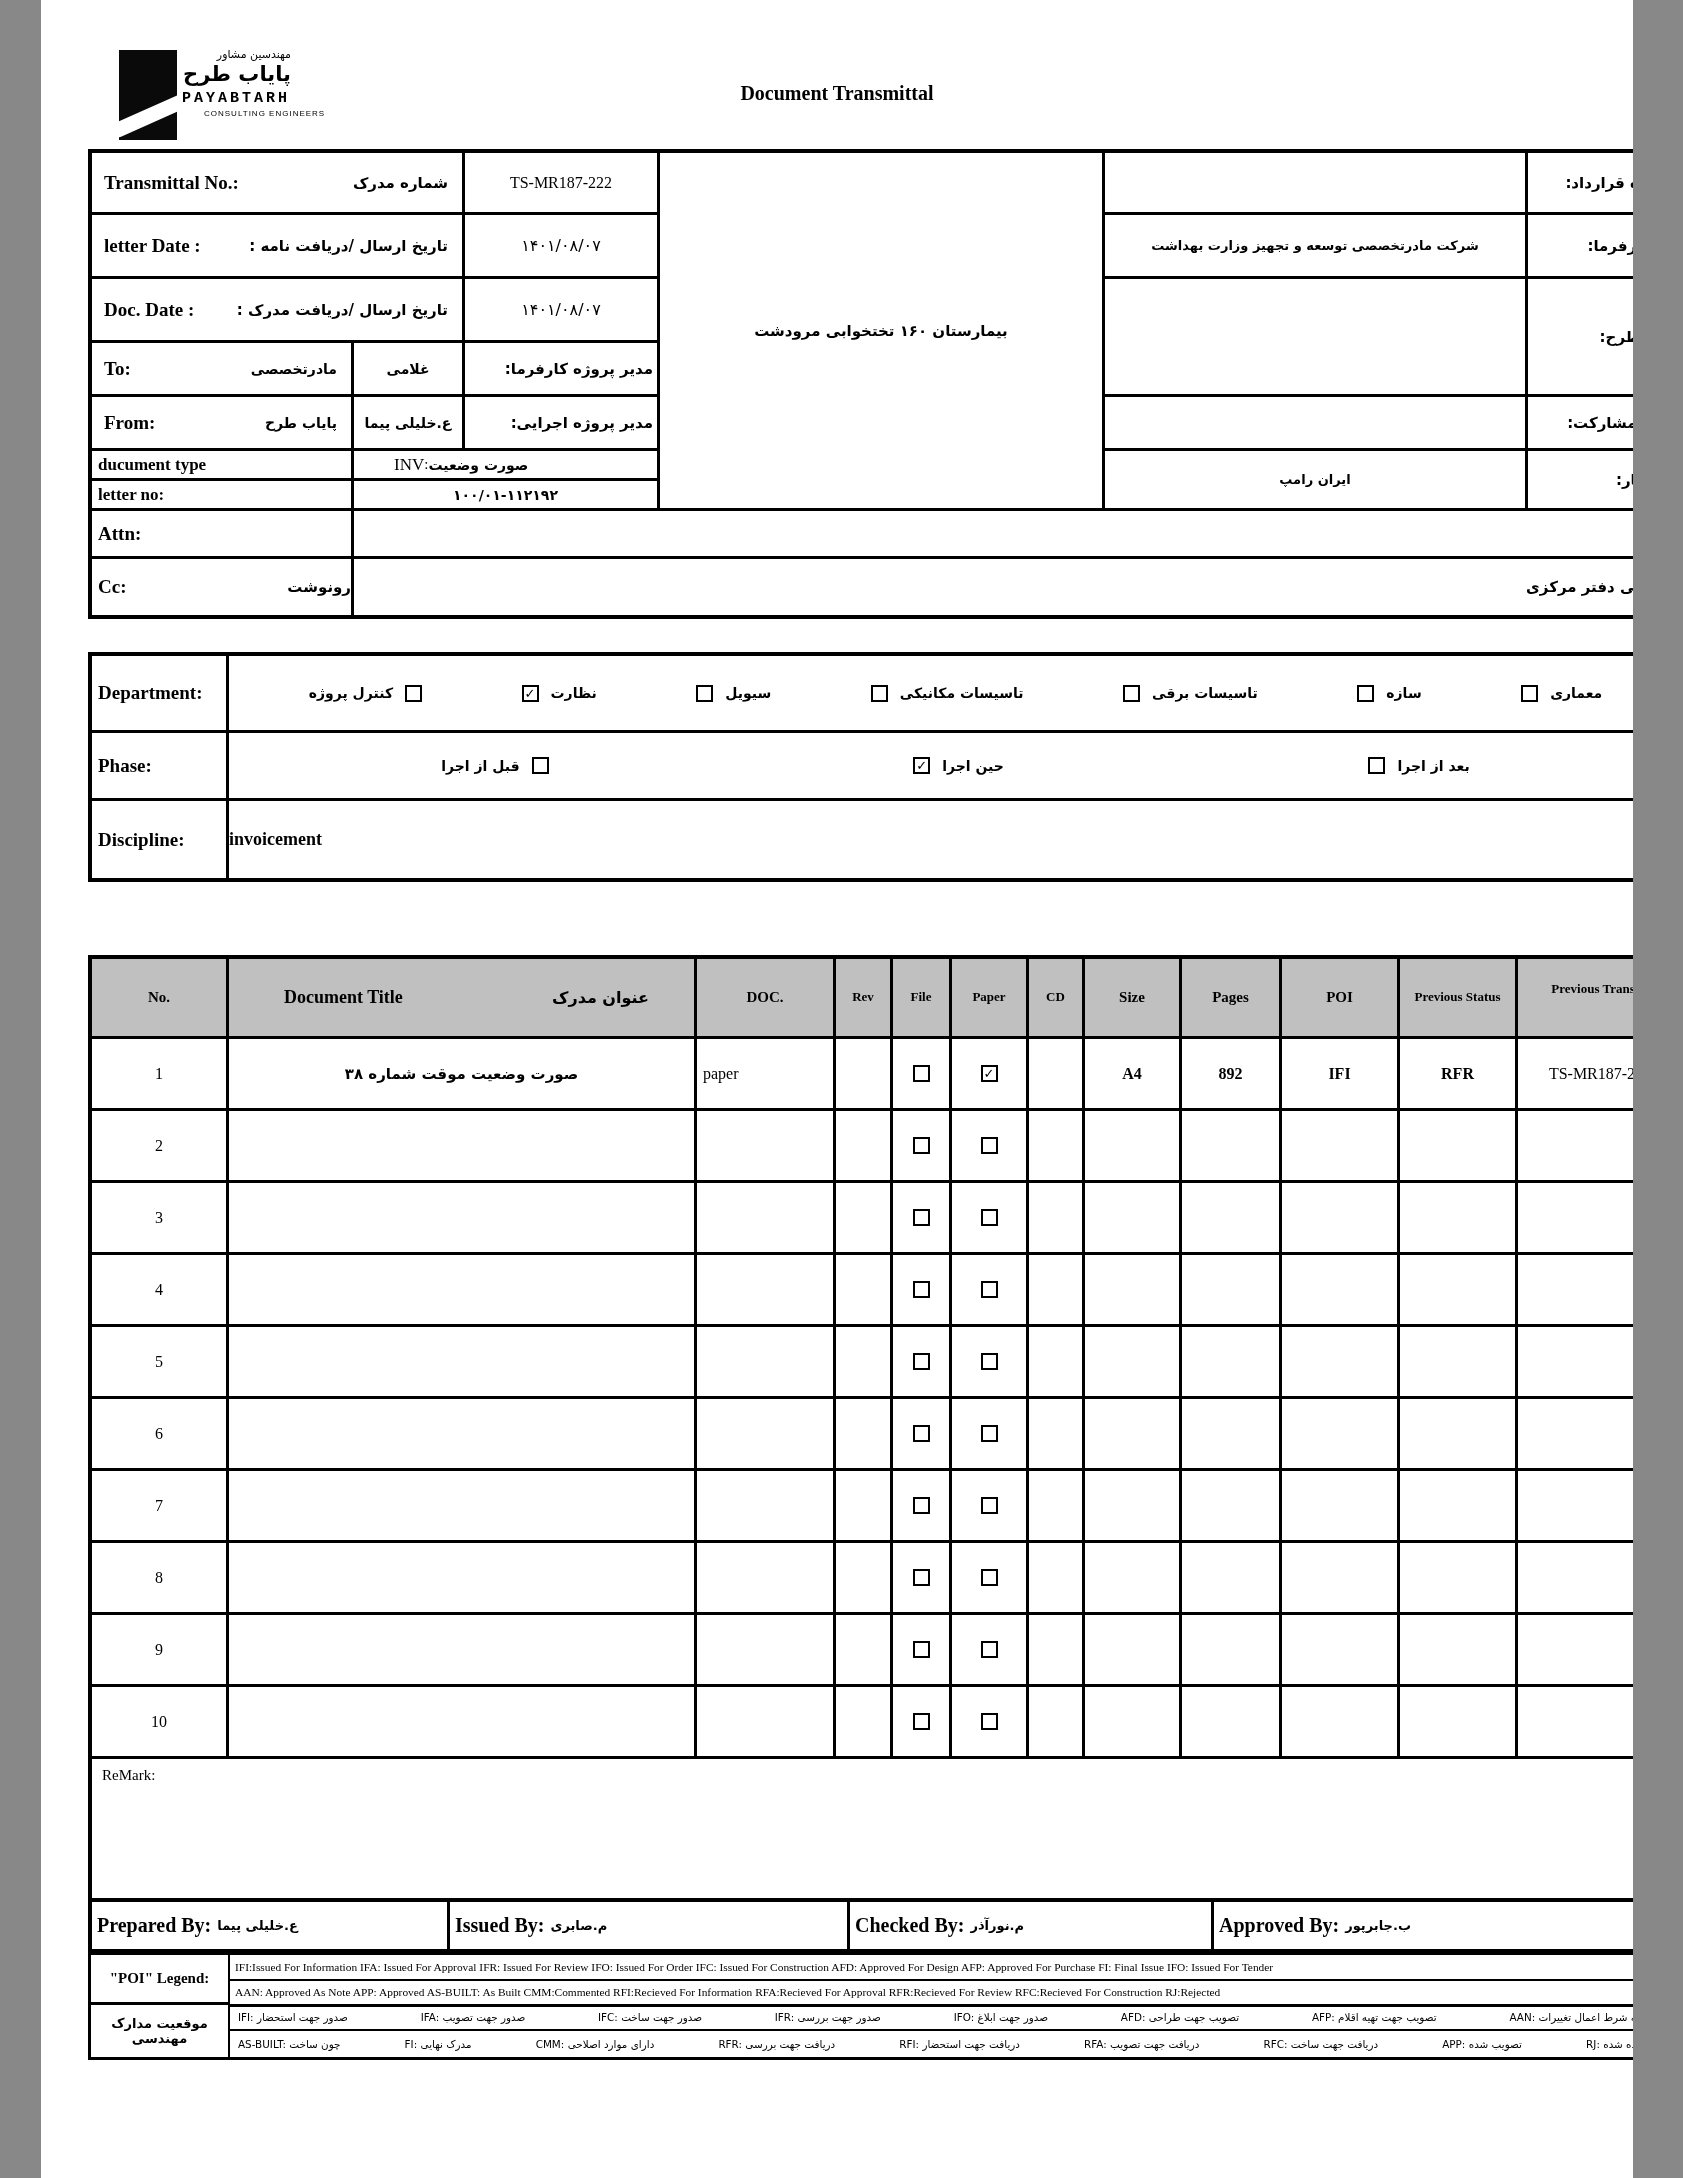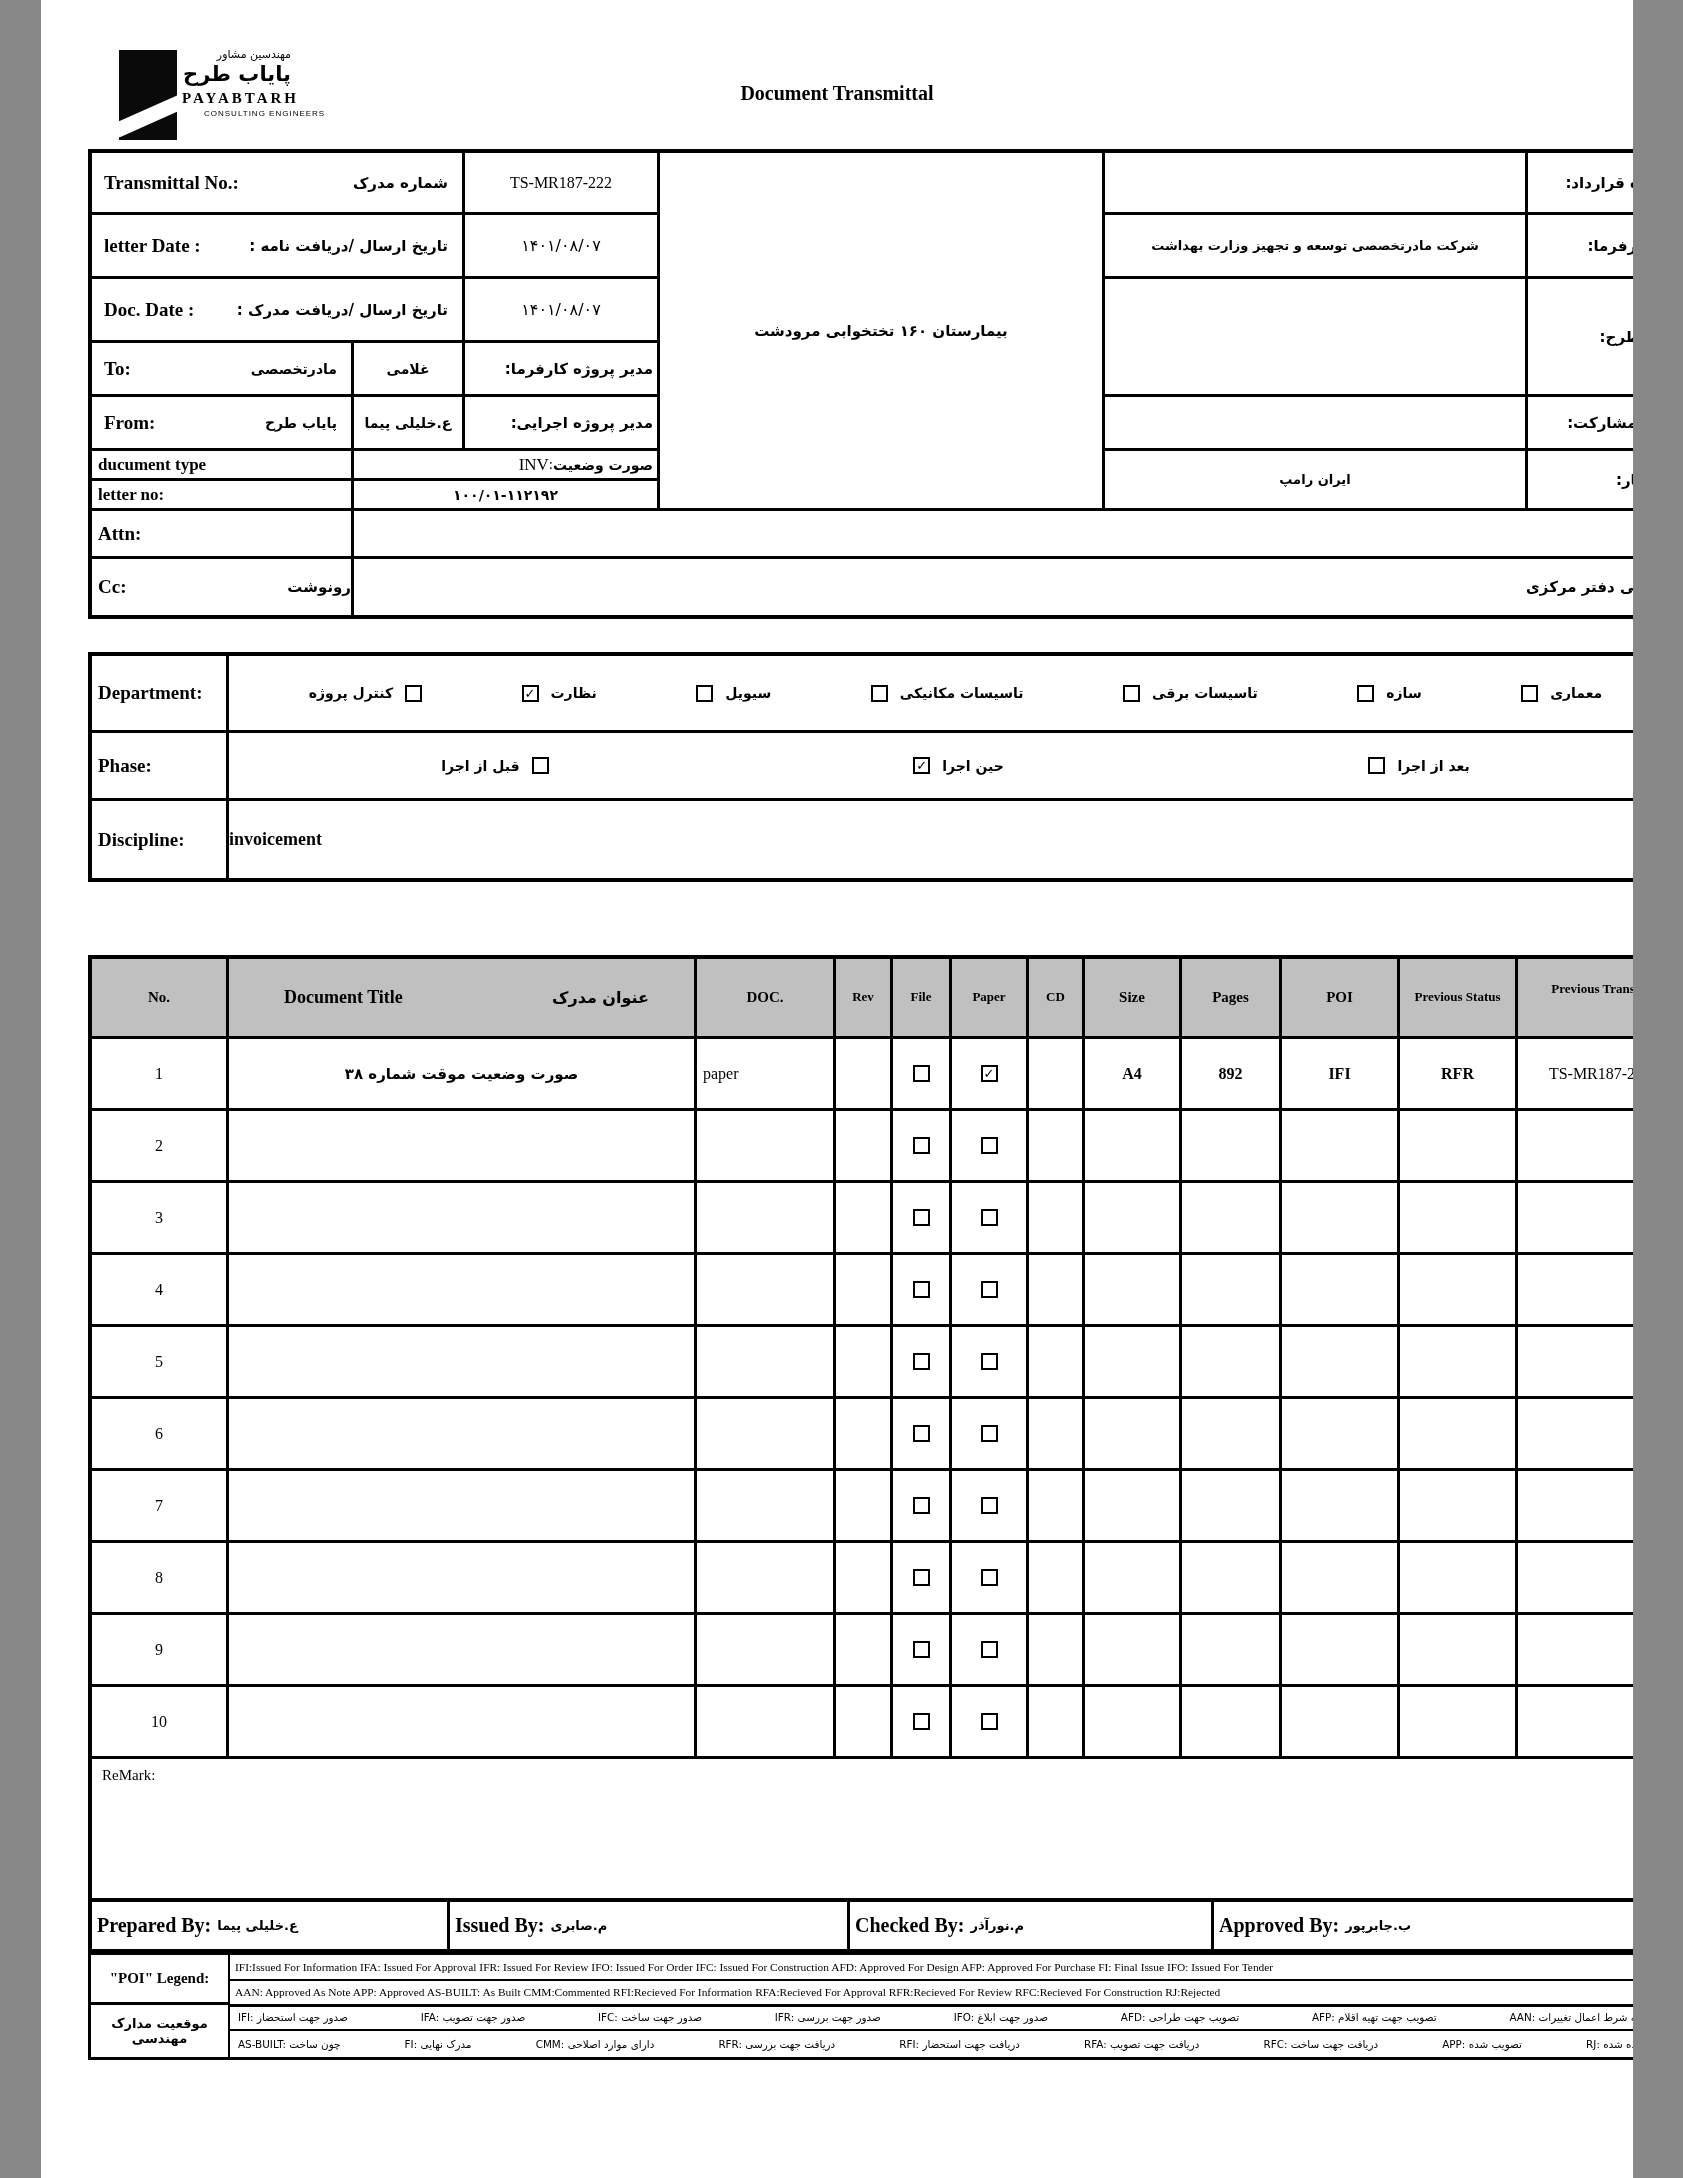--- a/index.html
+++ b/index.html
@@ -7,21 +7,21 @@
   .page { position:relative; width:1592px; height:2178px; background:#fff; overflow:hidden;margin-left:41px; }
   .fa { font-family:"DejaVu Sans", sans-serif; }
   .b { font-weight:bold; }
 
   
   .logo-box { position:absolute; left:78px; top:50px; width:58px; height:90px; background:#0a0a0a; overflow:hidden; }
   .logo-swoosh { position:absolute; left:-12px; bottom:22px; width:109px; height:15px; background:#fff; border-radius:10px; transform:rotate(-24deg); }
   .logo-txt { position:absolute; left:141px; top:48px; width:219px; }
   .logo-fa-small { font-size:11px; text-align:right; width:109px; }
   .logo-fa-big { font-size:21px; font-weight:bold; text-align:right; width:109px; margin-top:1px; }
-  .logo-en-big { font-size:15px; font-weight:bold; letter-spacing:3px; margin-top:4px; font-family:Liberation Serif, serif; }
+  .logo-en-big { font-size:15px; font-weight:bold; letter-spacing:3px; margin-top:4px; font-family:Liberation Mono, monospace; }
   .logo-en-small { font-size:8px; letter-spacing:1px; margin-left:22px; margin-top:2px; font-family:"Liberation Sans", sans-serif; }
   .doc-title { position:absolute; left:0; top:82px; width:1592px; text-align:center; font-size:20px; font-weight:bold; }
 
   
   .grid { position:absolute; display:grid; border:4px solid #000; background:#fff; }
   .c { border-right:3px solid #000; border-bottom:3px solid #000; display:flex; align-items:center; overflow:hidden; }
   .c.nr { border-right:none; }
   .c.nb { border-bottom:none;justify-content:space-between; }
   .lbl-en { font-size:19px; font-weight:bold; padding-left:6px; }
   .val { justify-content:center; font-size:16px; }
@@ -117,21 +117,21 @@
       <span class="fa-val fa">پایاب طرح</span>
     </div>
     <div class="c cen" style="grid-area:5/2/6/3">
       <span class="fa-val fa">ع.خلیلی پیما</span>
     </div>
     <div class="c rtl-lbl fa" style="grid-area:5/3/6/4">مدیر پروژه اجرایی:</div>
 
     <div class="c" style="grid-area:6/1/7/2">
       <span class="lbl-en" style="font-size:17px">ducument type</span>
     </div>
-    <div class="c" style="grid-area:6/2/7/4; justify-content:flex-end; padding:0 4px 0 40px">
+    <div class="c" style="grid-area:6/2/7/4; justify-content:flex-start; padding:0 4px 0 40px">
       <span style="font-size:17px">INV</span>
       <span style="font-size:15px">:</span>
       <span class="fa-val fa">صورت وضعیت</span>
     </div>
 
     <div class="c" style="grid-area:7/1/8/2">
       <span class="lbl-en" style="font-size:17px">letter no:</span>
     </div>
     <div class="c cen fa" style="grid-area:7/2/8/4; font-size:14px; font-weight:bold">۱۰۰/۰۱-۱۱۲۱۹۲</div>
 

